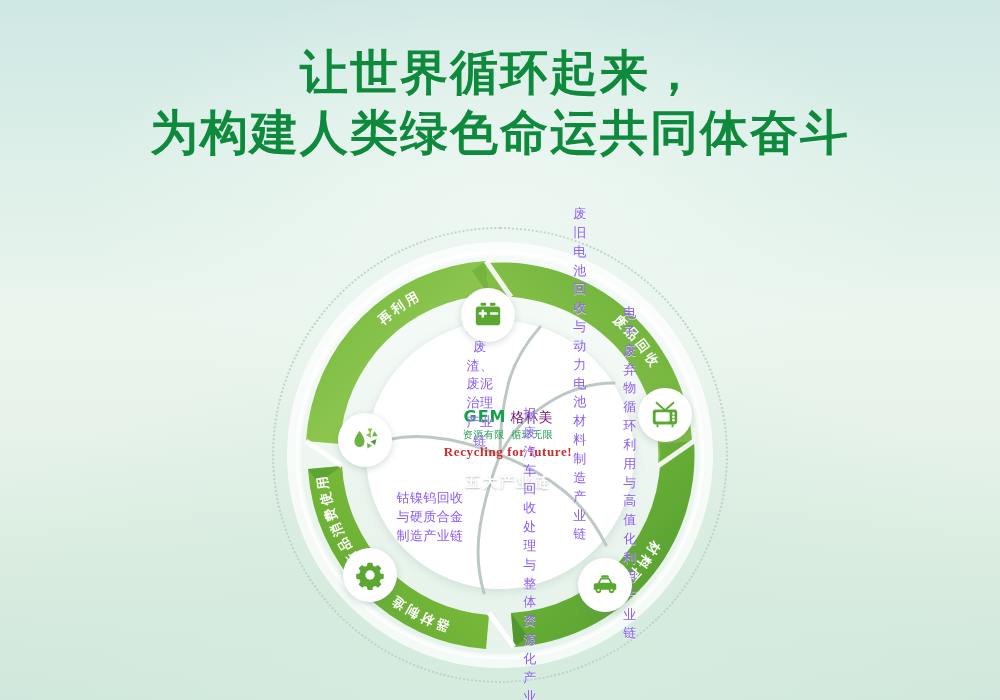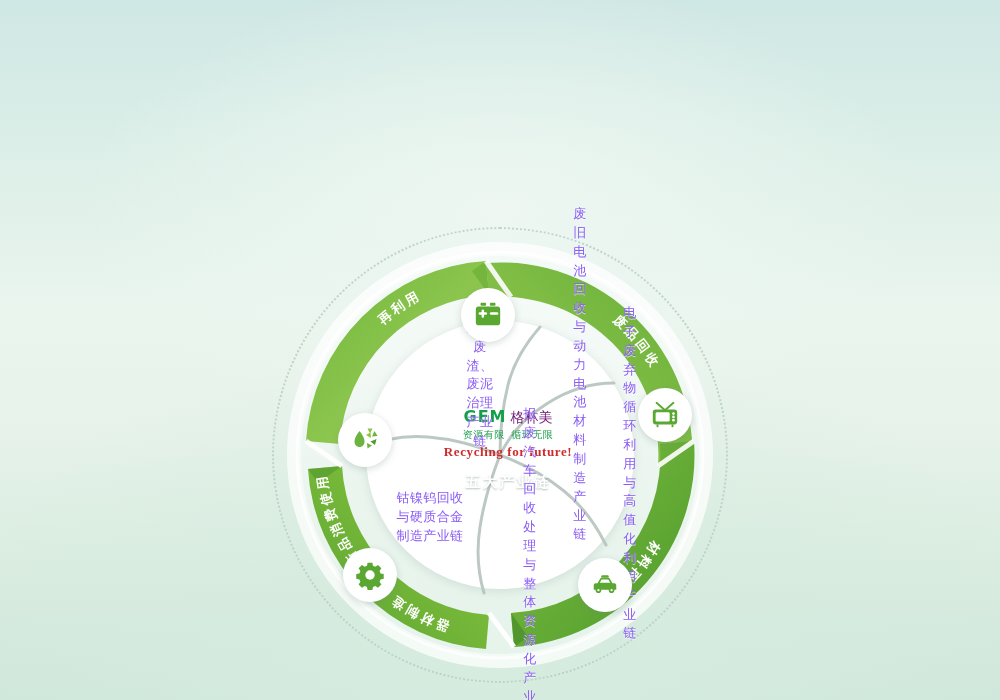--- a/index.html
+++ b/index.html
@@ -122,20 +122,22 @@
     letter-spacing:3px;
     font-family:"DejaVu Sans","Liberation Sans",sans-serif;
   }
 </style>
 </head>
 <body>
 
 <div class="stage">
 
   <div class="title">
+    <span>让世界循环起来，</span>
+    <span class="l2">为构建人类绿色命运共同体奋斗</span>
   </div>
 
   <div class="diagram">
 
     <div class="c dotted"></div>
 
     <div class="c paleband"></div>
 
     <div class="c ringwrap">
       <svg width="420" height="420" viewBox="0 0 420 420" xmlns="http://www.w3.org/2000/svg">

